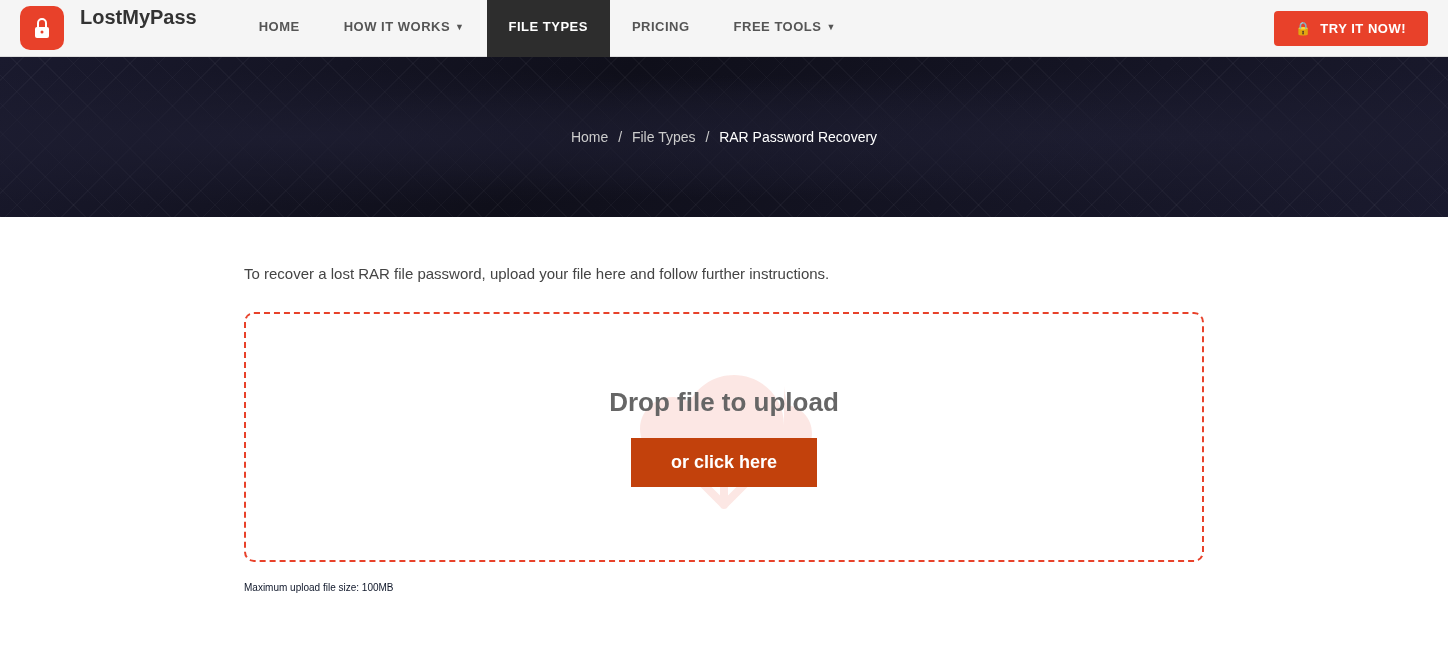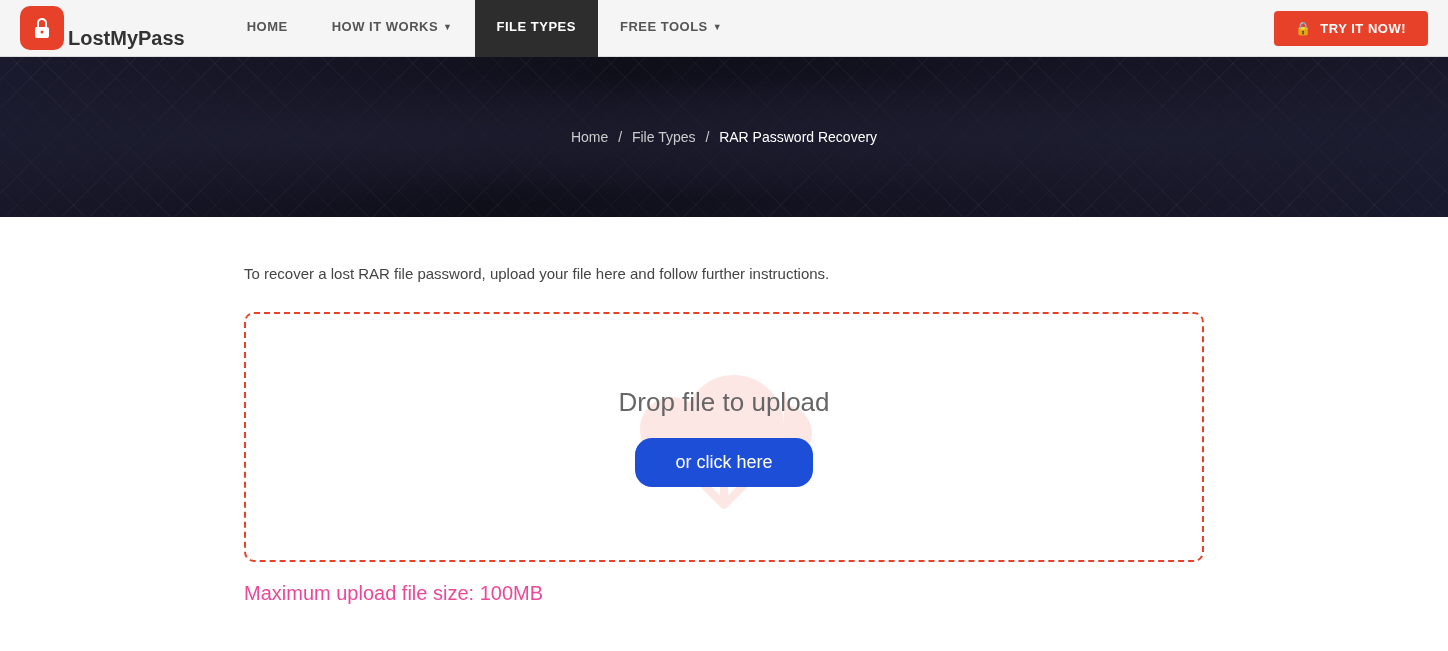--- a/index.html
+++ b/index.html
@@ -9,22 +9,22 @@
     .navbar {
       display: flex;
       align-items: center;
       background: #f5f5f5;
       height: 57px;
       padding: 0 20px;
       border-bottom: 1px solid #ddd;
     }
     .navbar-brand {
       display: flex;
-      align-items: flex-end;
-      gap: 4px;
+      align-items: flex-start;
+      gap: 16px;
       text-decoration: none;
       margin-right: 40px;
     }
     .logo-icon {
       width: 44px;
       height: 44px;
       background: #e8412a;
       border-radius: 10px;
       display: flex;
       align-items: center;
@@ -176,41 +176,41 @@
     }
     .cloud-bg-icon svg {
       width: 200px;
       height: 200px;
       fill: #e8412a;
     }
 
     .upload-text {
       font-size: 26px;
       color: #666;
-      font-weight: 400;
+      font-weight: 700;
       margin-bottom: 20px;
       position: relative;
       z-index: 2;
     }
     .upload-btn {
-      background: #1d4ed8;
+      background: #c2410c;
       color: white;
       border: none;
-      border-radius: 17px;
+      border-radius: 0;
       padding: 14px 40px;
       font-size: 18px;
-      font-weight: 400;
+      font-weight: 700;
       cursor: pointer;
       position: relative;
       z-index: 2;
     }
 
     .file-size-note {
-      font-size: 20px;
-      color: #ec4899;
+      font-size: 10px;
+      color: #0f172a;
       margin-top: 20px;
     }
   </style>
 </head>
 <body>
 
 <nav class="navbar">
   <a class="navbar-brand" href="#">
     <div class="logo-icon">
       <svg viewBox="0 0 24 24" width="24" height="24" fill="white">
@@ -225,20 +225,23 @@
   <div class="nav-links">
     <div class="nav-item">
       <span>HOME</span>
     </div>
     <div class="nav-item">
       <span>HOW IT WORKS</span>
       <span class="dropdown-arrow">▼</span>
     </div>
     <div class="nav-item active">
       <span>FILE TYPES</span>
+    </div>
+    <div class="nav-item">
+      <span>PRICING</span>
     </div>
     <div class="nav-item">
       <span>FREE TOOLS</span>
       <span class="dropdown-arrow">▼</span>
     </div>
   </div>
 
   <button class="nav-cta">
     <span>🔒</span>
     <span>TRY IT NOW!</span>

